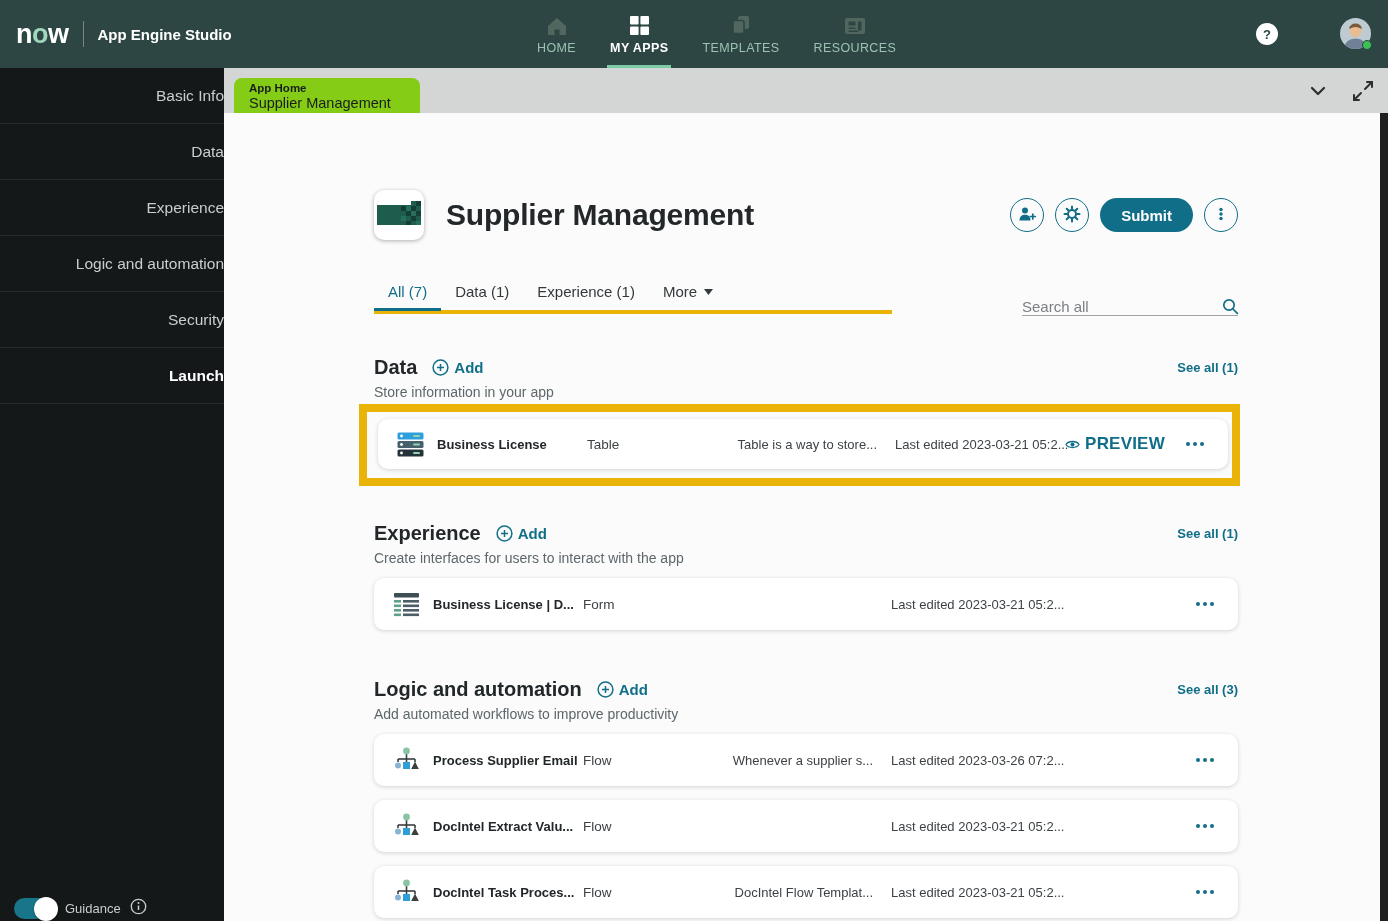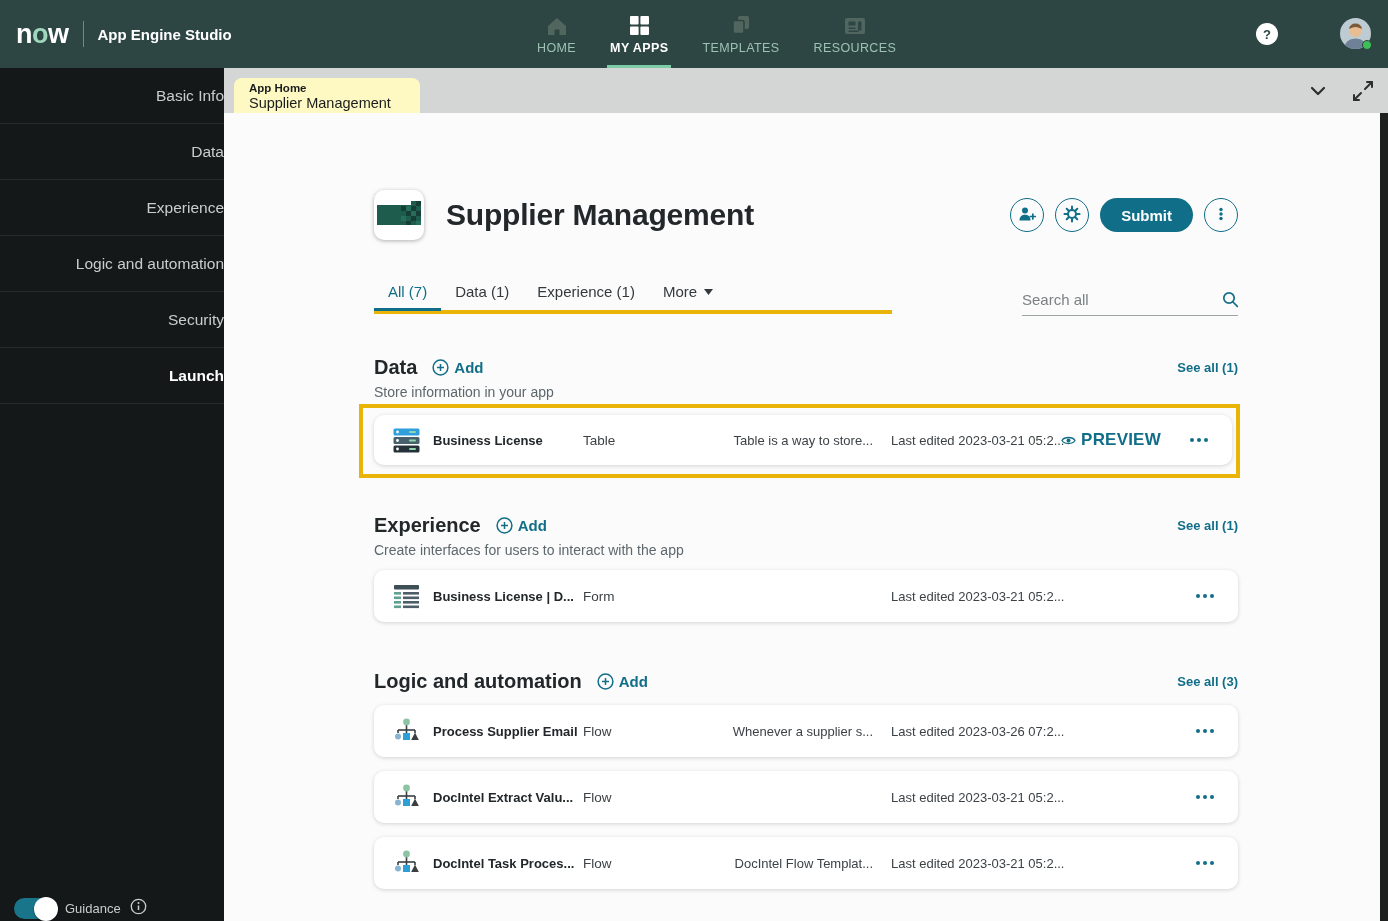--- a/index.html
+++ b/index.html
@@ -35,21 +35,21 @@
                border-bottom:1px solid #272B2A; cursor:pointer;text-align:right; }
   .side-item.active { color:#fff; font-weight:700; }
   .guidance { position:absolute; left:14px; bottom:2px; display:flex; align-items:center; gap:9px; }
   .toggle { width:42px; height:21px; border-radius:11px; background:#19768A; position:relative; cursor:pointer; }
   .knob { position:absolute; right:-2px; top:-1.5px; width:24px; height:24px; border-radius:50%;
           background:#fff; box-shadow:0 1px 2px rgba(0,0,0,.45); }
   .guidance-label { font-size:13px; color:#C9CECD; }
 
   
   .tabstrip { position:absolute; left:224px; top:68px; right:0; height:45px; background:#D4D5D5; }
-  .app-tab { position:absolute; left:10px; top:10px; width:186px; height:35px; background:#fef9c3;
+  .app-tab { position:absolute; left:10px; top:10px; width:186px; height:35px; background:#84cc16;
              border-radius:8px 8px 0 0; padding:4px 0 0 15px; cursor:pointer; }
   .tab-kicker { font-size:11.5px; font-weight:700; color:#1A1D1E; }
   .tab-title { font-size:14.5px; color:#1A1D1E; margin-top:1px; }
   .strip-icon { position:absolute; top:10px; width:26px; height:26px; cursor:pointer;
                 display:flex; align-items:center; justify-content:center; }
   .strip-chevron { right:57px; }
   .strip-expand { right:12px; }
 
   
   .main { position:absolute; left:224px; top:113px; right:8px; bottom:0; background:#FBFBFB; overflow:hidden; }
@@ -72,21 +72,21 @@
 
   
   .filter-row { position:relative; margin-top:43px; height:30px; }
   .filter-tabs { display:flex; width:518px; border-bottom:4px solid #eab308; font-size:15px; }
   .ftab { position:relative; padding:0 14px 10px; color:#33393C; cursor:pointer; white-space:nowrap;
           display:flex; align-items:flex-start; gap:7px; }
   .ftab.active { color:#116E88; }
   .ftab.active::after { content:""; position:absolute; left:0; right:0; bottom:-1px; height:3px; background:#116E88; }
   .ftab .caret { margin-top:6px; }
   .search-box { position:absolute; right:0; bottom:-3px; width:216px; border-bottom:1px solid #9FA4A6;
-                display:flex; align-items:flex-end; padding-bottom:7px; }
+                display:flex; align-items:flex-end; }
   .search-box input { flex:1; border:none; background:transparent; outline:none; font-size:15px;
                       color:#33393C; font-family:inherit; }
   .search-box input::placeholder { color:#7A8184; }
 
   
   .sec-head { display:flex; align-items:center; gap:15px; }
   .sec-head h2 { font-size:20px; font-weight:800; color:#22272A; }
   .add-link { display:flex; align-items:center; gap:5px; color:#116E88; font-size:15px; font-weight:700; cursor:pointer; }
   .see-all { margin-left:auto; color:#116E88; font-size:13px; font-weight:700; cursor:pointer; }
   .sec-sub { margin-top:5px; font-size:14px; color:#5D676B; }
@@ -103,21 +103,21 @@
   .row-name { width:150px; margin-left:13px; font-size:13px; font-weight:700; color:#22272A;
               white-space:nowrap; overflow:hidden; flex:none; }
   .row-type { width:90px; font-size:13.5px; color:#3D4246; flex:none; }
   .row-desc { width:200px; text-align:right; font-size:13px; color:#3D4246; white-space:nowrap; flex:none; }
   .row-last { width:164px; margin-left:18px; font-size:13px; color:#3D4246; white-space:nowrap; flex:none; }
   .row-preview { width:112px; display:flex; align-items:center; justify-content:center; gap:5px;
                  color:#116E88; font-size:17px; font-weight:700; letter-spacing:0.2px; cursor:pointer; flex:none; }
   .row-dots { margin-left:auto; display:flex; gap:3px; cursor:pointer; padding:6px 0; }
   .row-dots span { width:4px; height:4px; border-radius:50%; background:#116E88; }
 
-  .highlight-box { margin:4px -2px 0 -15px; border:4px solid #eab308; padding:7px 4px 9px 11px; }
+  .highlight-box { margin:4px -2px 0 -15px; border:8px solid #eab308; padding:7px 4px 9px 11px; }
   .highlight-box .card { margin:0; }
 </style>
 </head>
 <body>
 
 <div class="topnav">
   <div class="logo-area">
     <div class="logo"><span>n</span><span class="logo-o">o</span><span>w</span></div>
     <div class="logo-divider"></div>
     <div class="product-name">App Engine Studio</div>
@@ -432,20 +432,21 @@
           <svg width="17" height="17" viewBox="0 0 17 17">
               <circle cx="8.5" cy="8.5" r="7.4" fill="none" stroke="#116E88" stroke-width="1.5"></circle>
               <line x1="8.5" y1="5" x2="8.5" y2="12" stroke="#116E88" stroke-width="1.5"></line>
               <line x1="5" y1="8.5" x2="12" y2="8.5" stroke="#116E88" stroke-width="1.5"></line>
             </svg>
         </span>
         <span>Add</span>
       </div>
       <span class="see-all">See all (3)</span>
     </div>
+    <div class="sec-sub">Add automated workflows to improve productivity</div>
 
     <div class="cards">
       <div class="card">
         <span class="row-icon">
           <svg width="27" height="27" viewBox="0 0 27 27">
             <g stroke="#3A3F41" stroke-width="1.6" fill="none">
                 <line x1="13.5" y1="7" x2="13.5" y2="12"></line>
                 <line x1="5" y1="12" x2="22" y2="12"></line>
                 <line x1="5" y1="12" x2="5" y2="15"></line>
                 <line x1="13.5" y1="12" x2="13.5" y2="15"></line>

